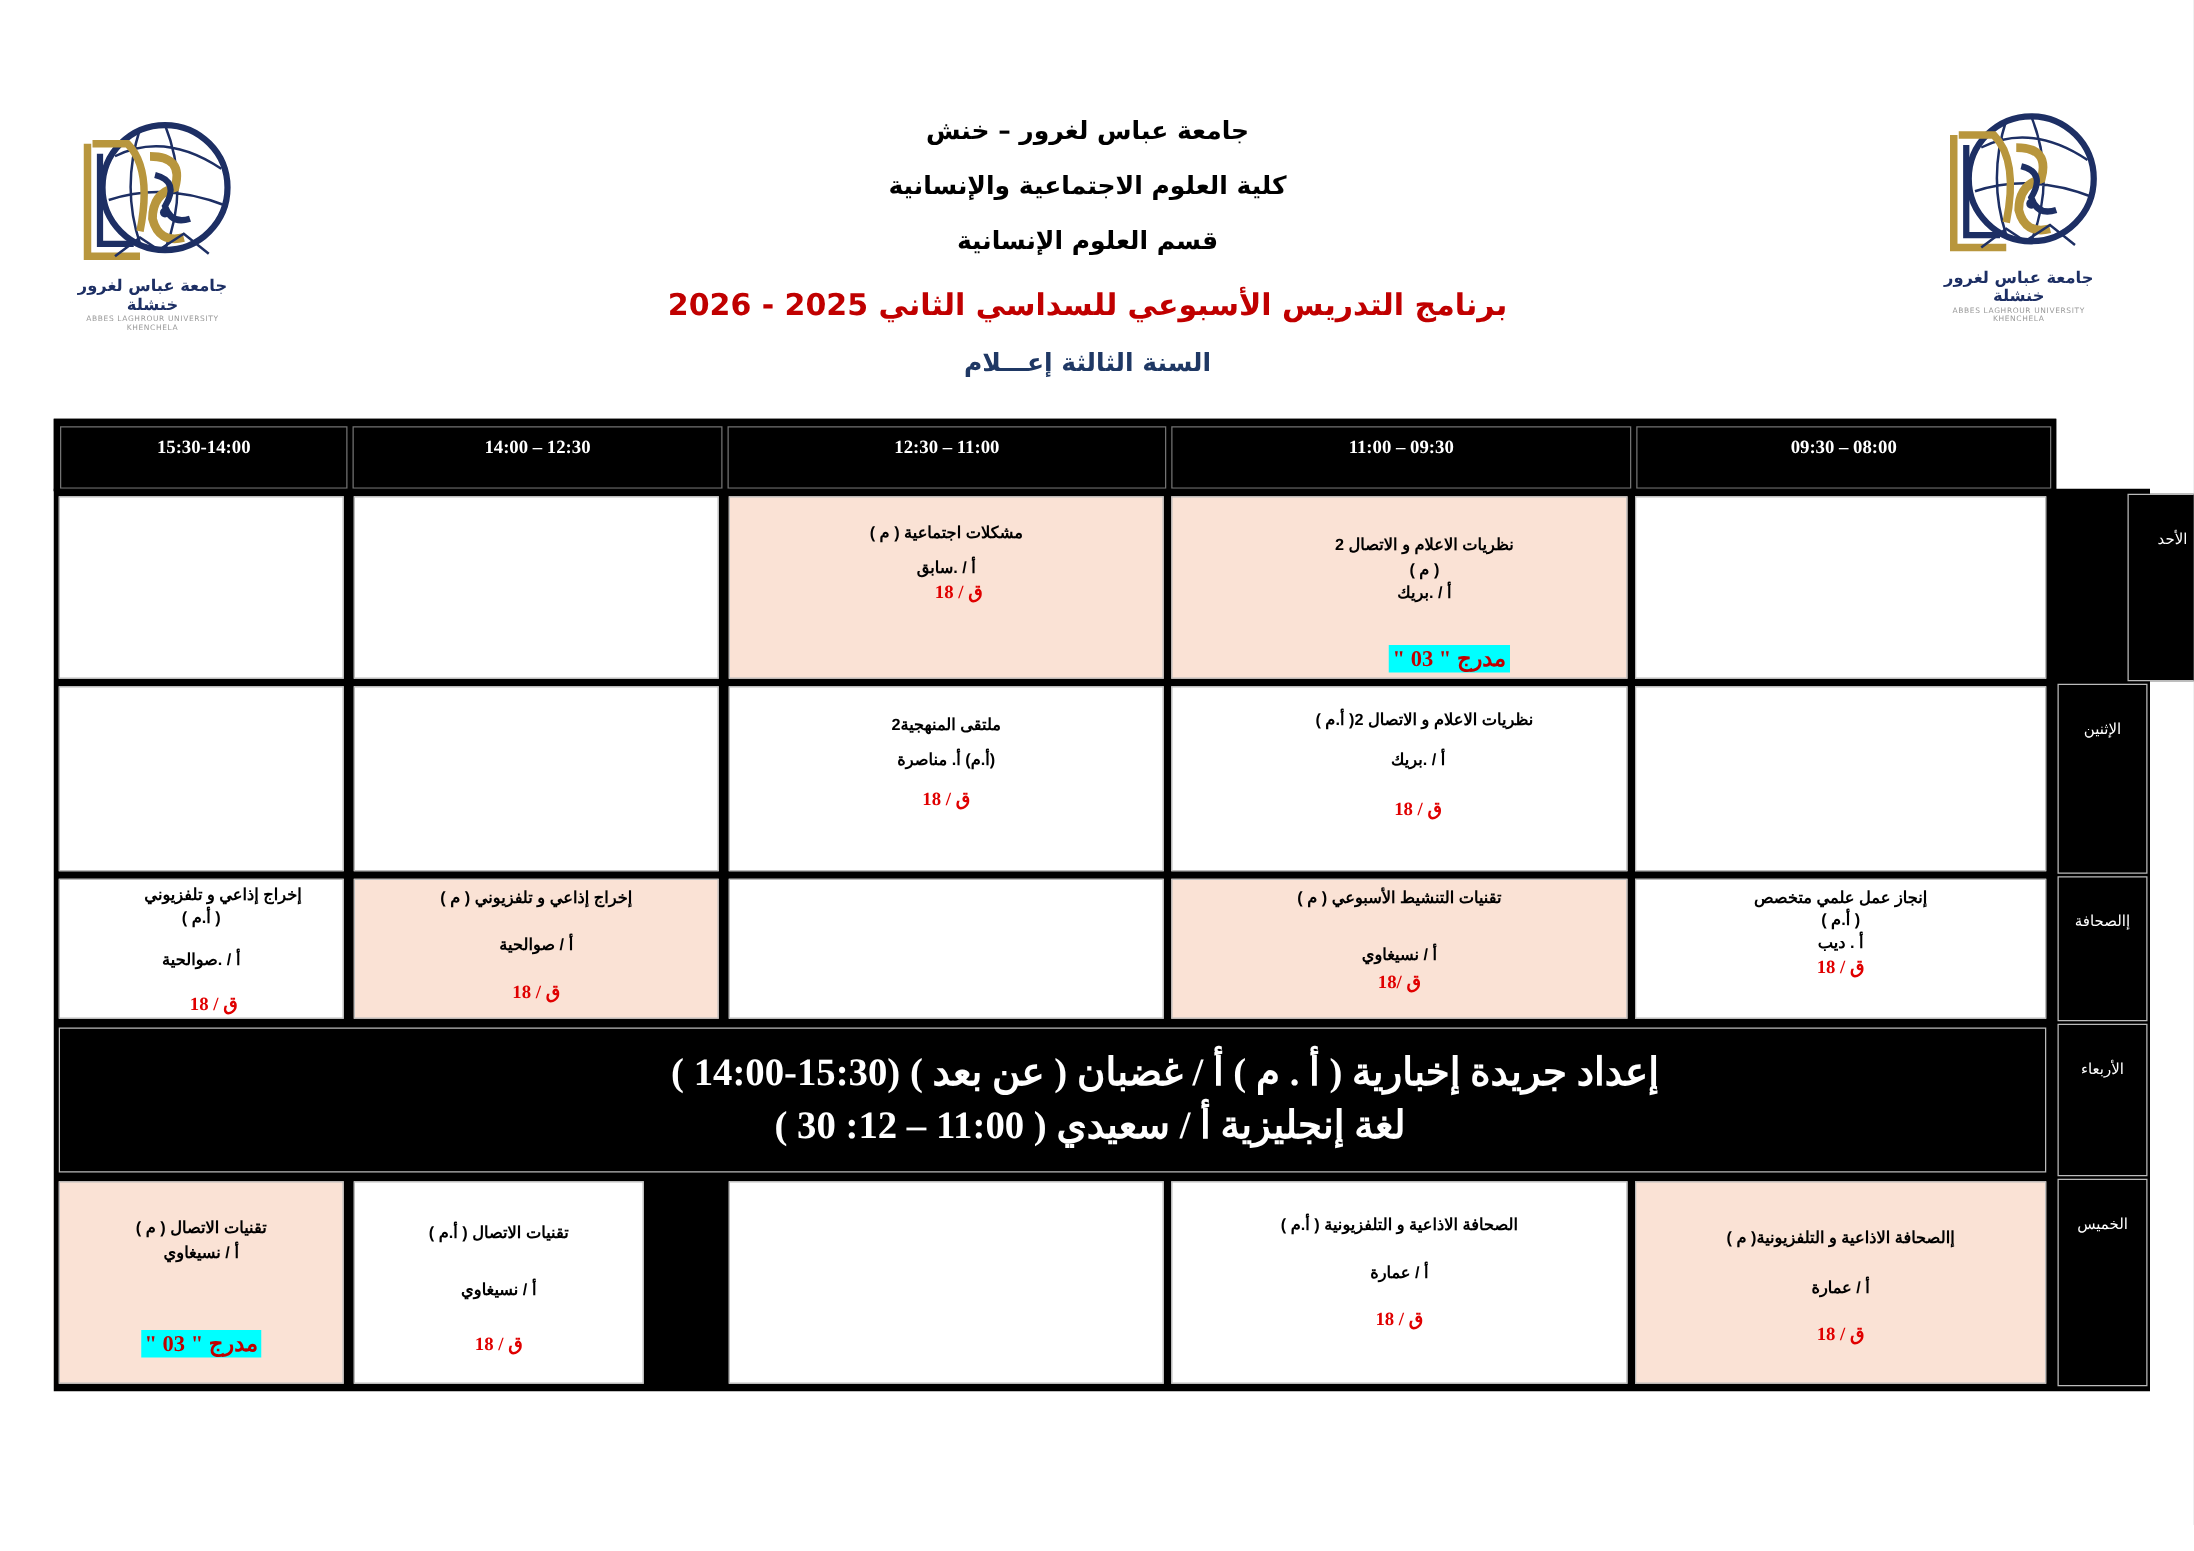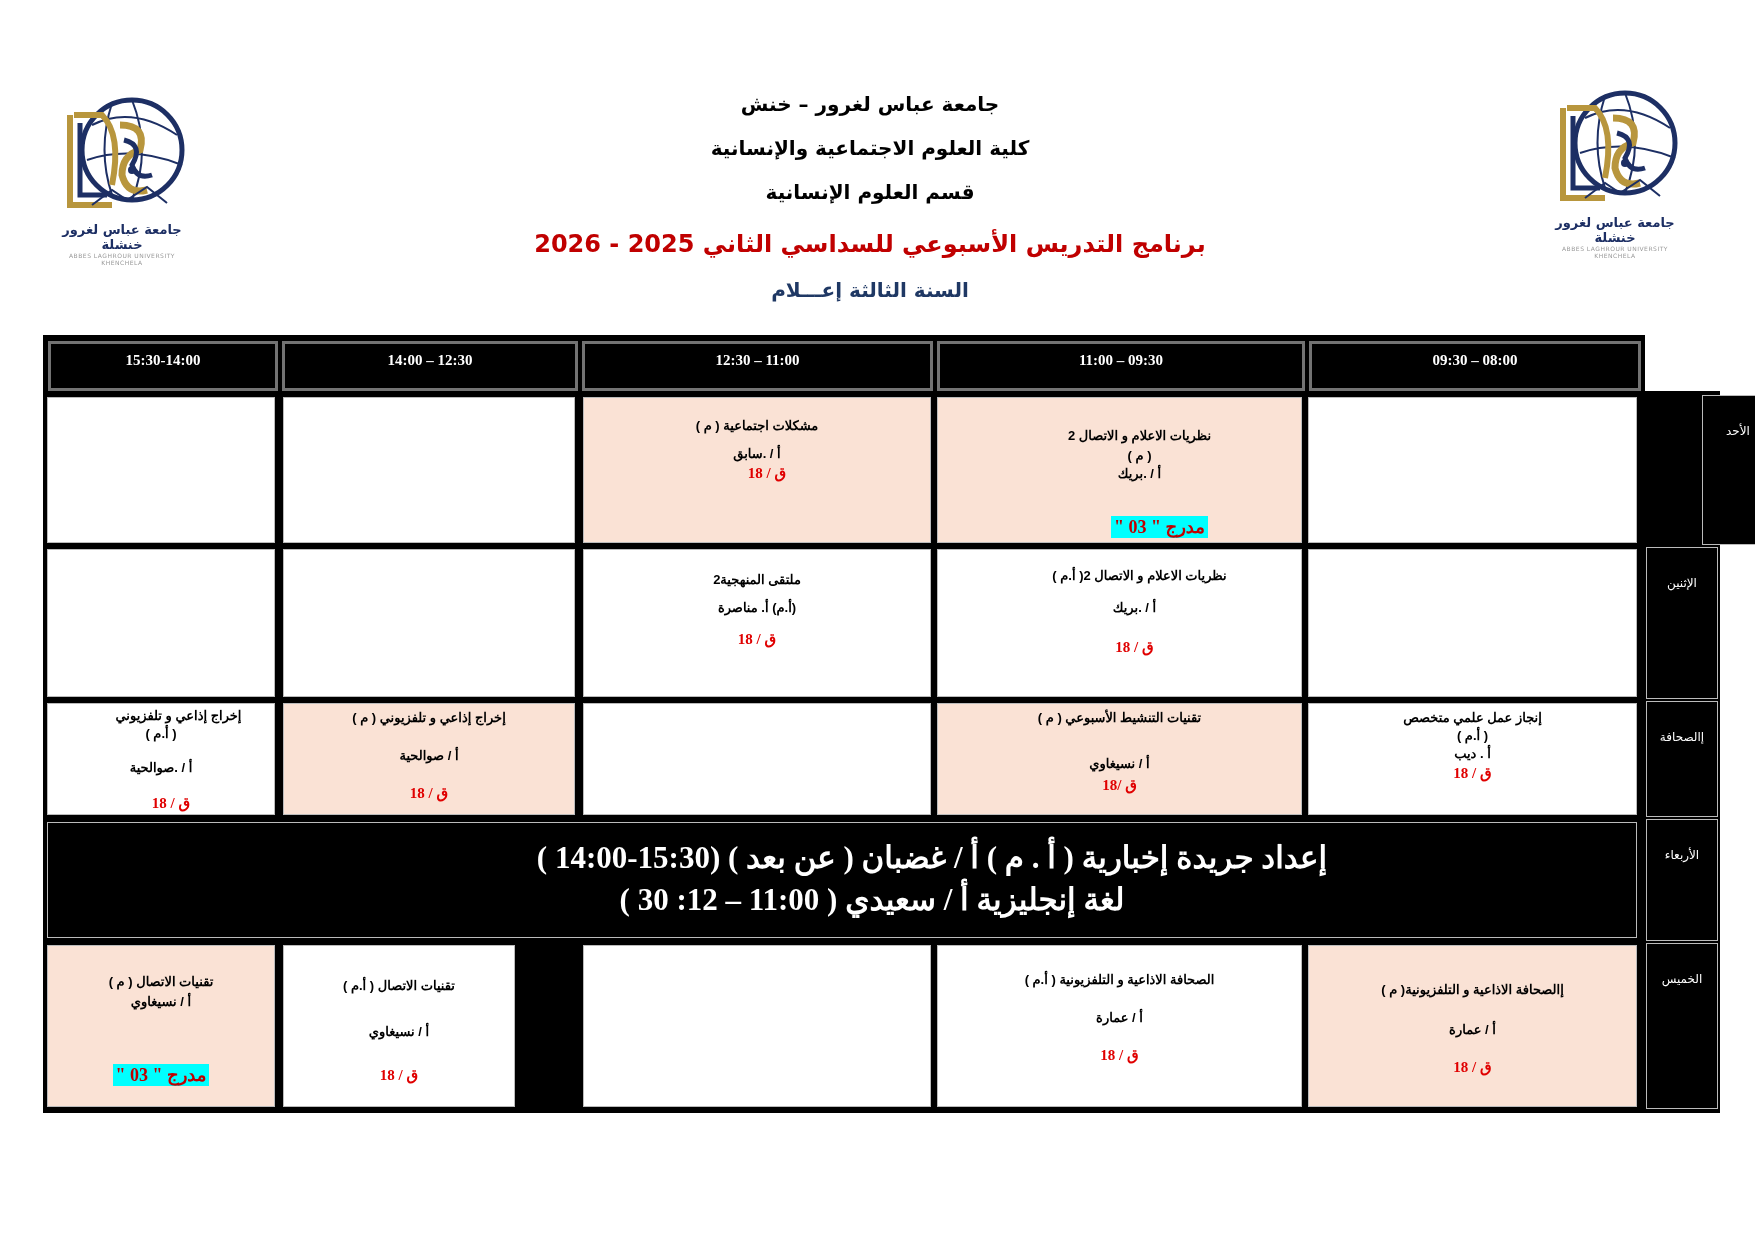--- a/index.html
+++ b/index.html
@@ -13,21 +13,21 @@
   .logo .logo-caption { font-size: 13px; color: #1d2f64; text-align: center; font-weight: bold; direction: rtl; margin-top: 2px; }
   .logo .logo-sub { font-size: 6px; color: #999; text-align: center; letter-spacing: 0.5px; }
 
   .header-block { position: absolute; left: 500px; width: 740px; top: 82px; text-align: center; direction: rtl; }
   .h-line { font-family: "DejaVu Sans", sans-serif; font-weight: bold; color: #000; font-size: 20px; height: 44px; line-height: 44px; }
   .h-line.title { color: #c00000; font-size: 24px; height: 52px; line-height: 52px; margin-top: 4px; }
   .h-line.year { color: #1f3864; font-size: 20px; height: 40px; line-height: 40px; }
 
   .tbl { position: absolute; left: 43px; top: 335px; }
   .hdr-row { position: absolute; top: 0; height: 58px; background: #000; border: 2px solid #000; }
-  .hdr-cell { position: absolute; top: 4px; height: 50px; border: 3px solid #737373; color: #fff; font-family: "Liberation Serif", serif; font-weight: bold; font-size: 15px; text-align: center; padding-top: 8px; }
+  .hdr-cell { position: absolute; top: 4px; height: 50px; border: 1px solid #737373; color: #fff; font-family: "Liberation Serif", serif; font-weight: bold; font-size: 15px; text-align: center; padding-top: 8px; }
 
   .day-row { position: absolute; background: #000; }
   .cell { position: absolute; background: #fff; border: 1px solid #bbb; direction: rtl; text-align: center; font-family: "Liberation Sans", sans-serif; font-weight: bold; font-size: 13px; color: #000; }
   .cell.peach { background: #fae2d5; }
   .cell .ln { position: absolute; left: 0; right: 0; white-space: nowrap; }
   .cell .room { color: #e00000; font-family: "Liberation Serif", serif; font-size: 15px; }
   .cell .hall { display: inline-block; background: #00ffff; color: #c00000; font-family: "Liberation Serif", serif; font-size: 18px; padding: 0 3px; }
 
   .day-cell { position: absolute; background: #000; border: 1px solid #bbb; color: #fff; font-family: "DejaVu Sans", sans-serif; font-size: 12px; text-align: center; direction: rtl; padding-top: 28px; }
 

